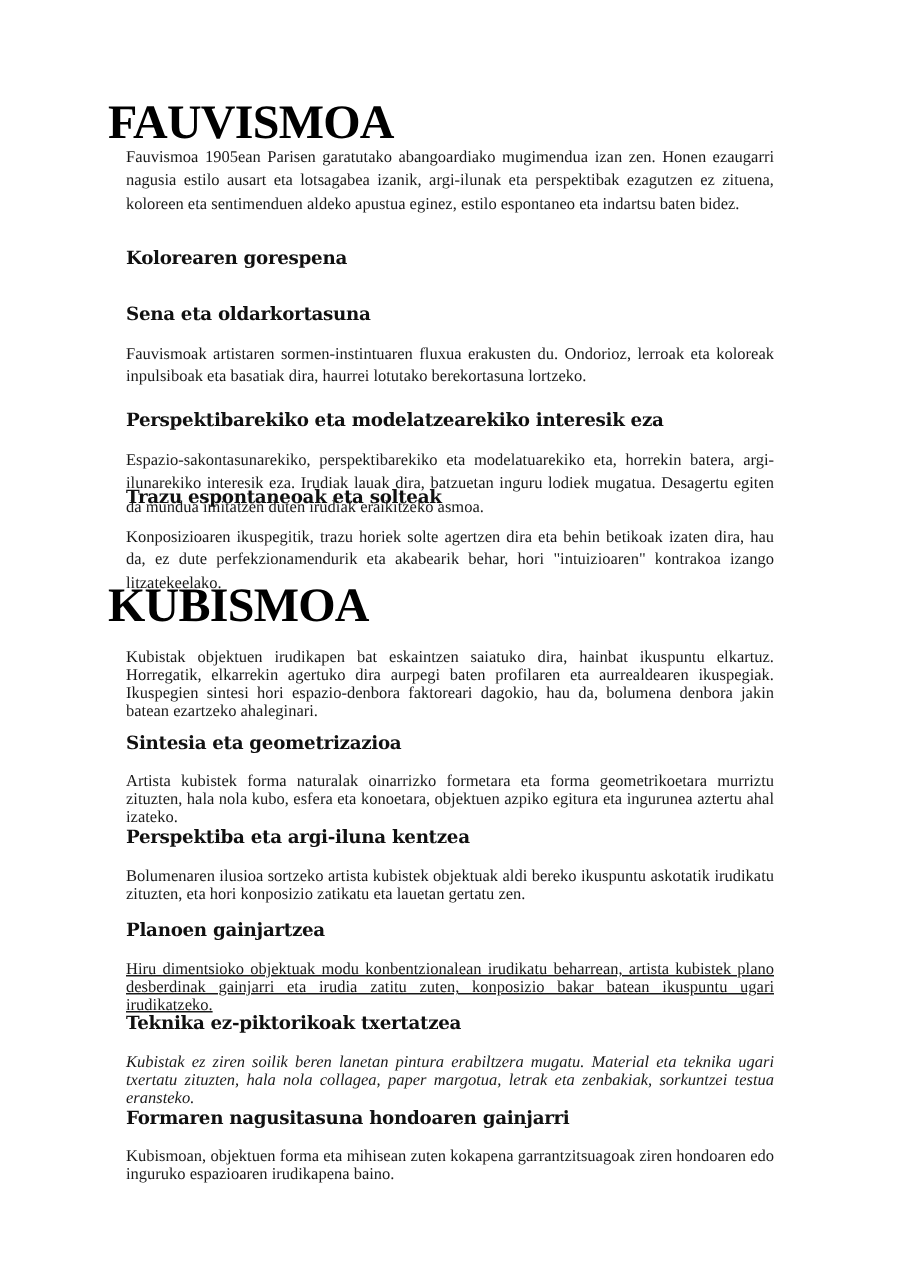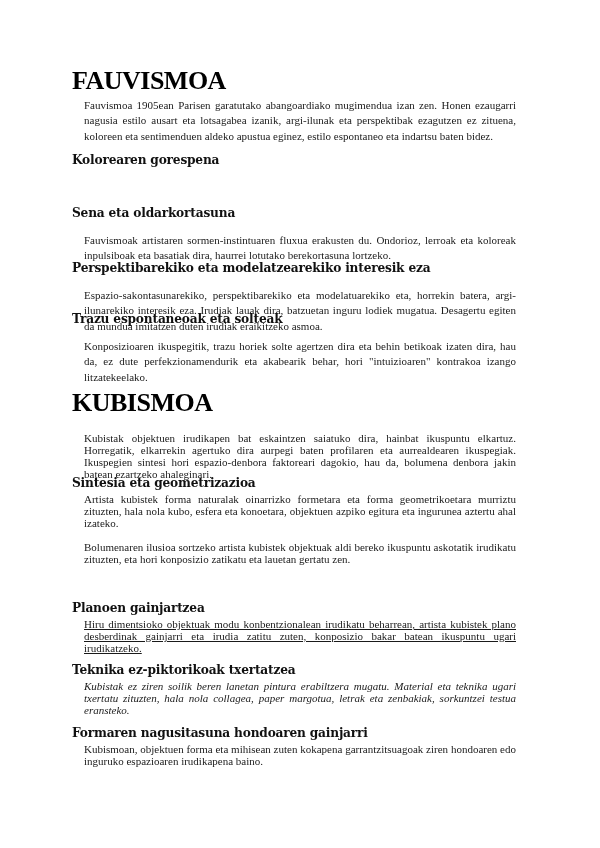--- a/index.html
+++ b/index.html
@@ -17,21 +17,21 @@
     }
     .page {
       position: absolute;
       left: 72px;
       top: 0;
       width: 456px;
     }
     .main-title {
       font-family: "Liberation Serif", "DejaVu Serif", serif;
       font-weight: bold;
-      font-size: 26px;
+      font-size: 32px;
       line-height: 34px;
       letter-spacing: -0.5px;
       margin: 0;
       color: #000000;
     }
     .body-text {
       font-family: "Liberation Serif", "DejaVu Serif", serif;
       font-size: 11px;
       line-height: 15.4px;
       text-align: justify;
@@ -39,21 +39,21 @@
       color: #1a1a1a;
     }
     .section-2 .body-text {
       line-height: 12px;
     }
     .sub-title {
       font-family: "DejaVu Serif", "Liberation Serif", serif;
       font-weight: bold;
       font-size: 12.2px;
       line-height: 15px;
-      margin: 0;
+      margin: 12px;
       color: #111111;
       letter-spacing: -0.2px;
     }
     .block {
       position: absolute;
       left: 0;
       width: 456px;
     }
   </style>
 </head>
@@ -64,21 +64,21 @@
   <div class="section-1">
     <div class="block" style="top:64px;">
       <h1 class="main-title">FAUVISMOA</h1>
       <p class="body-text" style="margin-top:0px;">Fauvismoa 1905ean Parisen garatutako abangoardiako mugimendua izan zen. Honen ezaugarri nagusia estilo ausart eta lotsagabea izanik, argi-ilunak eta perspektibak ezagutzen ez zituena, koloreen eta sentimenduen aldeko apustua eginez, estilo espontaneo eta indartsu baten bidez.</p>
     </div>
 
     <div class="block" style="top:153px;">
       <h2 class="sub-title">Kolorearen gorespena</h2>
     </div>
 
-    <div class="block" style="top:206px;">
+    <div class="block" style="top:190px;">
       <h2 class="sub-title">Sena eta oldarkortasuna</h2>
       <p class="body-text">Fauvismoak artistaren sormen-instintuaren fluxua erakusten du. Ondorioz, lerroak eta koloreak inpulsiboak eta basatiak dira, haurrei lotutako berekortasuna lortzeko.</p>
     </div>
 
     <div class="block" style="top:261px;">
       <h2 class="sub-title">Perspektibarekiko eta modelatzearekiko interesik eza</h2>
       <p class="body-text">Espazio-sakontasunarekiko, perspektibarekiko eta modelatuarekiko eta, horrekin batera, argi-ilunarekiko interesik eza. Irudiak lauak dira, batzuetan inguru lodiek mugatua. Desagertu egiten da mundua imitatzen duten irudiak eraikitzeko asmoa.</p>
     </div>
 
     <div class="block" style="top:312px;">
@@ -92,20 +92,21 @@
       <h1 class="main-title">KUBISMOA</h1>
       <p class="body-text">Kubistak objektuen irudikapen bat eskaintzen saiatuko dira, hainbat ikuspuntu elkartuz. Horregatik, elkarrekin agertuko dira aurpegi baten profilaren eta aurrealdearen ikuspegiak. Ikuspegien sintesi hori espazio-denbora faktoreari dagokio, hau da, bolumena denbora jakin batean ezartzeko ahaleginari.</p>
     </div>
 
     <div class="block" style="top:476px;">
       <h2 class="sub-title">Sintesia eta geometrizazioa</h2>
       <p class="body-text" style="margin-top:2px;">Artista kubistek forma naturalak oinarrizko formetara eta forma geometrikoetara murriztu zituzten, hala nola kubo, esfera eta konoetara, objektuen azpiko egitura eta ingurunea aztertu ahal izateko.</p>
     </div>
 
     <div class="block" style="top:539px;">
+      <h2 class="sub-title">Perspektiba eta argi-iluna kentzea</h2>
       <p class="body-text" style="margin-top:2px;">Bolumenaren ilusioa sortzeko artista kubistek objektuak aldi bereko ikuspuntu askotatik irudikatu zituzten, eta hori konposizio zatikatu eta lauetan gertatu zen.</p>
     </div>
 
     <div class="block" style="top:601px;">
       <h2 class="sub-title">Planoen gainjartzea</h2>
       <p class="body-text" style="margin-top:2px;text-decoration:underline;">Hiru dimentsioko objektuak modu konbentzionalean irudikatu beharrean, artista kubistek plano desberdinak gainjarri eta irudia zatitu zuten, konposizio bakar batean ikuspuntu ugari irudikatzeko.</p>
     </div>
 
     <div class="block" style="top:663px;">
       <h2 class="sub-title">Teknika ez-piktorikoak txertatzea</h2>

